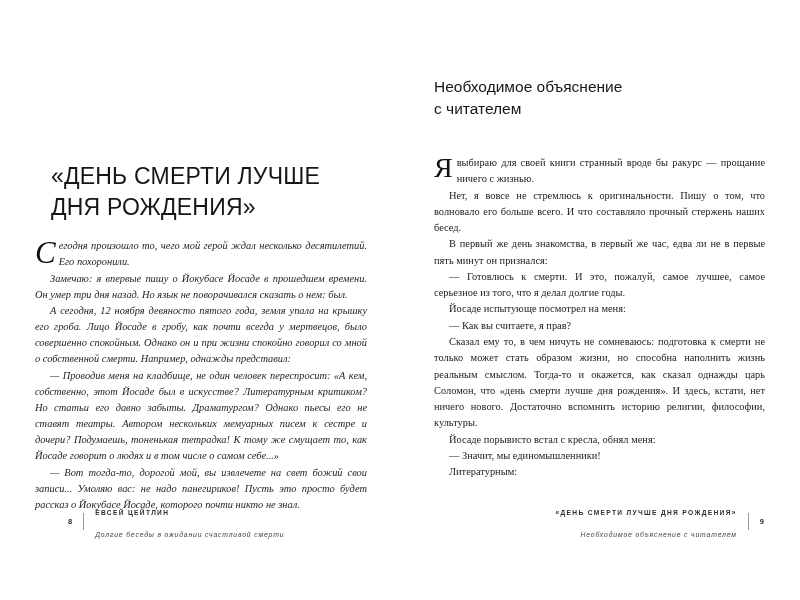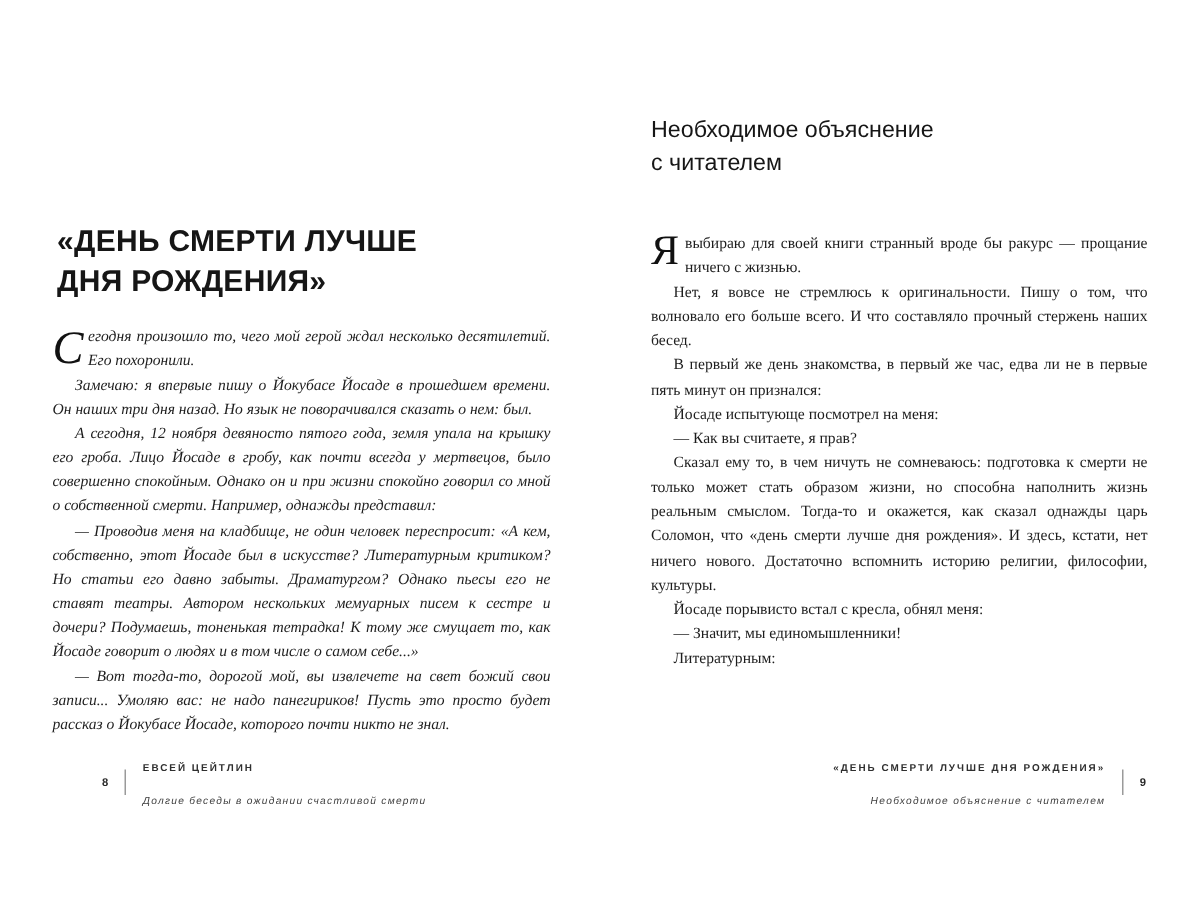--- a/index.html
+++ b/index.html
@@ -29,26 +29,26 @@
     height: 600px;
     box-sizing: border-box;
   }
 
   .page-left  { padding: 0 33px 0 35px; }
   .page-right { padding: 0 35px 0 34px; }
 
   
   .chapter-title {
     font-family: "Liberation Sans", "DejaVu Sans", sans-serif;
-    font-weight: 700;
-    font-size: 20px;
+    font-weight: 400;
+    font-size: 23px;
     line-height: 1.33;
     letter-spacing: 0.2px;
     color: #161616;
-    margin: 3px;
+    margin: 16px;
     padding-top: 145px;
     text-transform: none;
     white-space: pre-line;
   }
 
   .body-left {
     margin-top: 16px;
     font-style: italic;
     font-size: 10.4px;
     line-height: 1.555;
@@ -163,21 +163,21 @@
 
 <div class="spread">
 
   <div class="page page-left">
 
     <h1 class="chapter-title">«ДЕНЬ СМЕРТИ ЛУЧШЕ
 ДНЯ РОЖДЕНИЯ»</h1>
 
     <div class="body-left">
       <p class="first"><span class="dropcap-left">С</span><span>егодня произошло то, чего мой герой ждал несколько десятилетий. Его похоронили.</span></p>
-      <p>Замечаю: я впервые пишу о Йокубасе Йосаде в прошедшем времени. Он наших три дня назад. Но язык не поворачивался сказать о нем: был.</p>
+      <p>Замечаю: я впервые пишу о Йокубасе Йосаде в прошедшем времени. Он умер три дня назад. Но язык не поворачивался сказать о нем: был.</p>
       <p>А сегодня, 12 ноября девяносто пятого года, земля упала на крышку его гроба. Лицо Йосаде в гробу, как почти всегда у мертвецов, было совершенно спокойным. Однако он и при жизни спокойно говорил со мной о собственной смерти. Например, однажды представил:</p>
       <p>— Проводив меня на кладбище, не один человек переспросит: «А кем, собственно, этот Йосаде был в искусстве? Литературным критиком? Но статьи его давно забыты. Драматургом? Однако пьесы его не ставят театры. Автором нескольких мемуарных писем к сестре и дочери? Подумаешь, тоненькая тетрадка! К тому же смущает то, как Йосаде говорит о людях и в том числе о самом себе...»</p>
       <p>— Вот тогда-то, дорогой мой, вы извлечете на свет божий свои записи... Умоляю вас: не надо панегириков! Пусть это просто будет рассказ о Йокубасе Йосаде, которого почти никто не знал.</p>
     </div>
 
     <div class="footer footer-left">
       <span class="folio">8</span>
       <span class="rule"></span>
       <span class="runhead">
         <span class="rh-top">ЕВСЕЙ ЦЕЙТЛИН</span><br>
@@ -188,20 +188,21 @@
 
   <div class="page page-right">
 
     <h2 class="section-title">Необходимое объяснение
 с читателем</h2>
 
     <div class="body-right">
       <p class="first"><span class="dropcap-right">Я</span><span>выбираю для своей книги странный вроде бы ракурс — прощание ничего с жизнью.</span></p>
       <p>Нет, я вовсе не стремлюсь к оригинальности. Пишу о том, что волновало его больше всего. И что составляло прочный стержень наших бесед.</p>
       <p>В первый же день знакомства, в первый же час, едва ли не в первые пять минут он признался:</p>
+      <p>— Готовлюсь к смерти. И это, пожалуй, самое лучшее, самое серьезное из того, что я делал долгие годы.</p>
       <p>Йосаде испытующе посмотрел на меня:</p>
       <p>— Как вы считаете, я прав?</p>
       <p>Сказал ему то, в чем ничуть не сомневаюсь: подготовка к смерти не только может стать образом жизни, но способна наполнить жизнь реальным смыслом. Тогда-то и окажется, как сказал однажды царь Соломон, что «день смерти лучше дня рождения». И здесь, кстати, нет ничего нового. Достаточно вспомнить историю религии, философии, культуры.</p>
       <p>Йосаде порывисто встал с кресла, обнял меня:</p>
       <p>— Значит, мы единомышленники!</p>
       <p>Литературным:</p>
     </div>
 
     <div class="footer footer-right">
       <span class="runhead">

